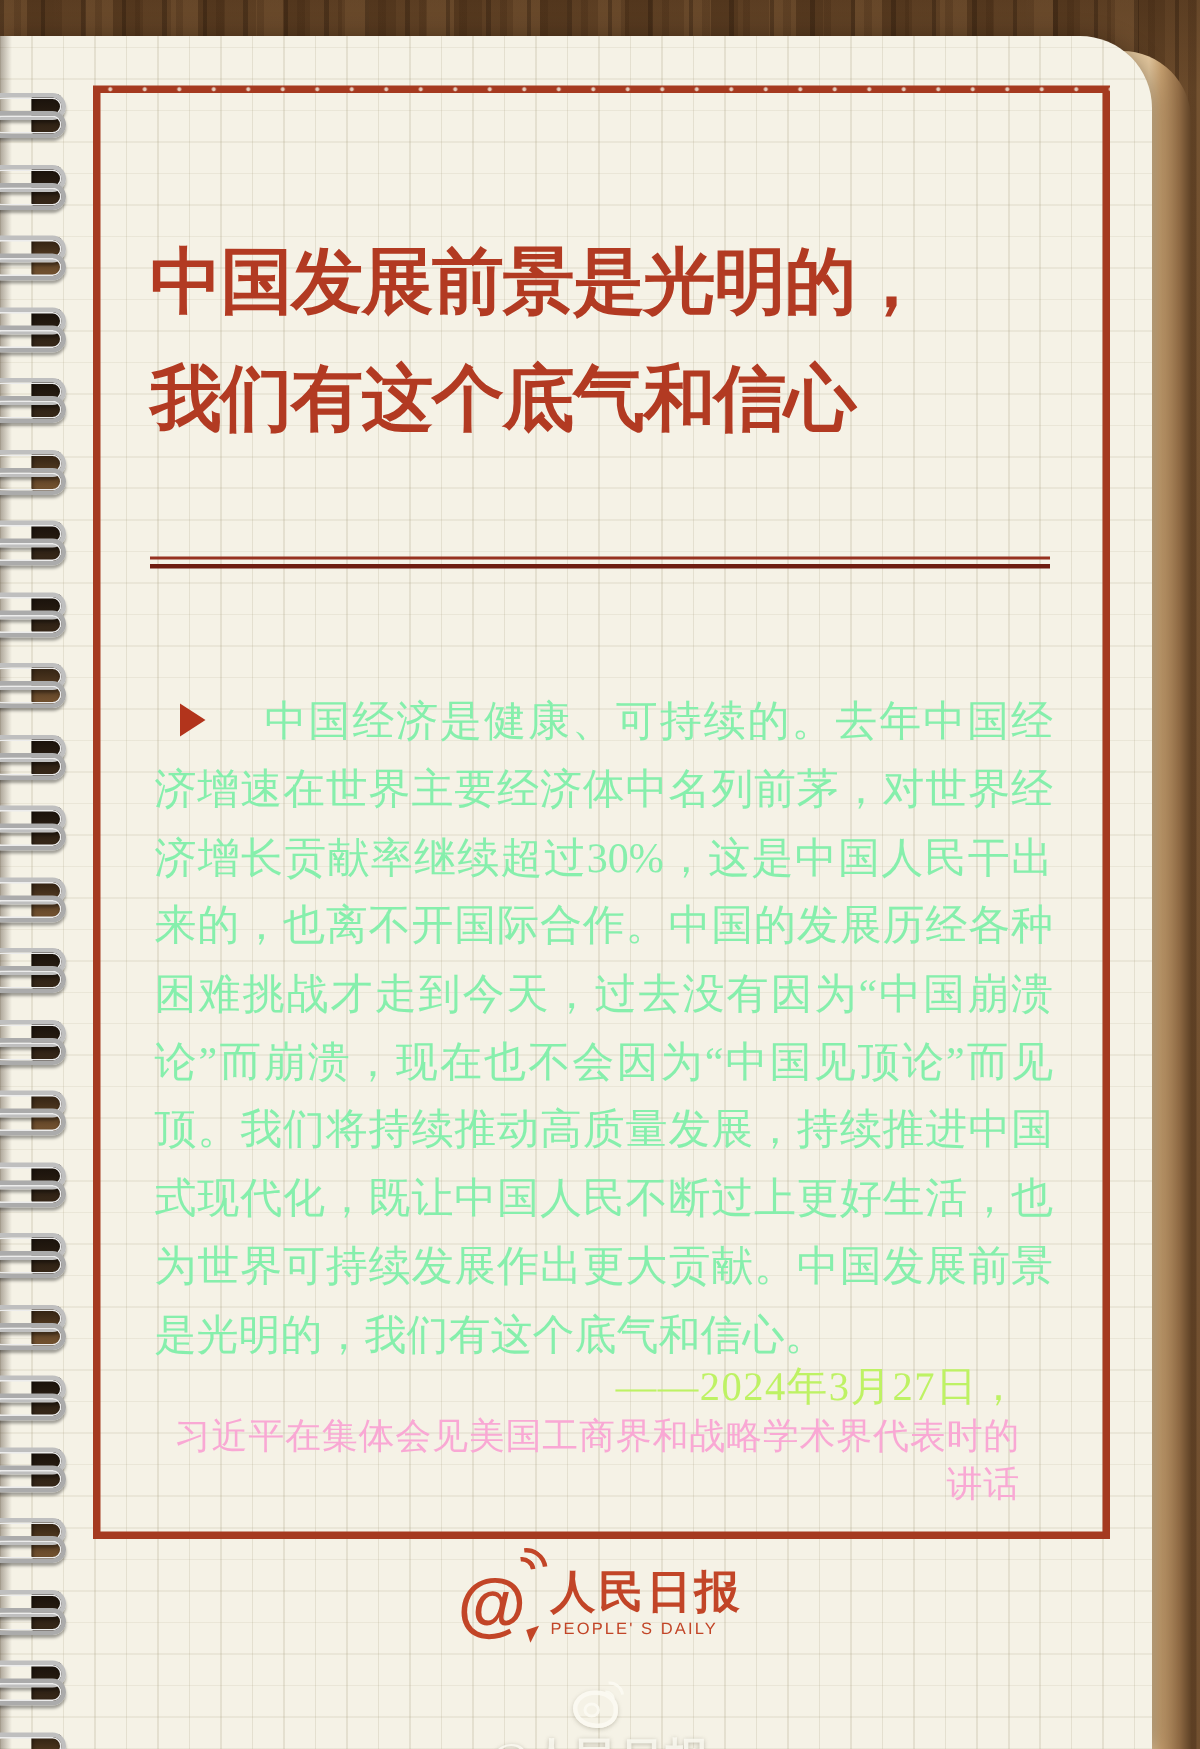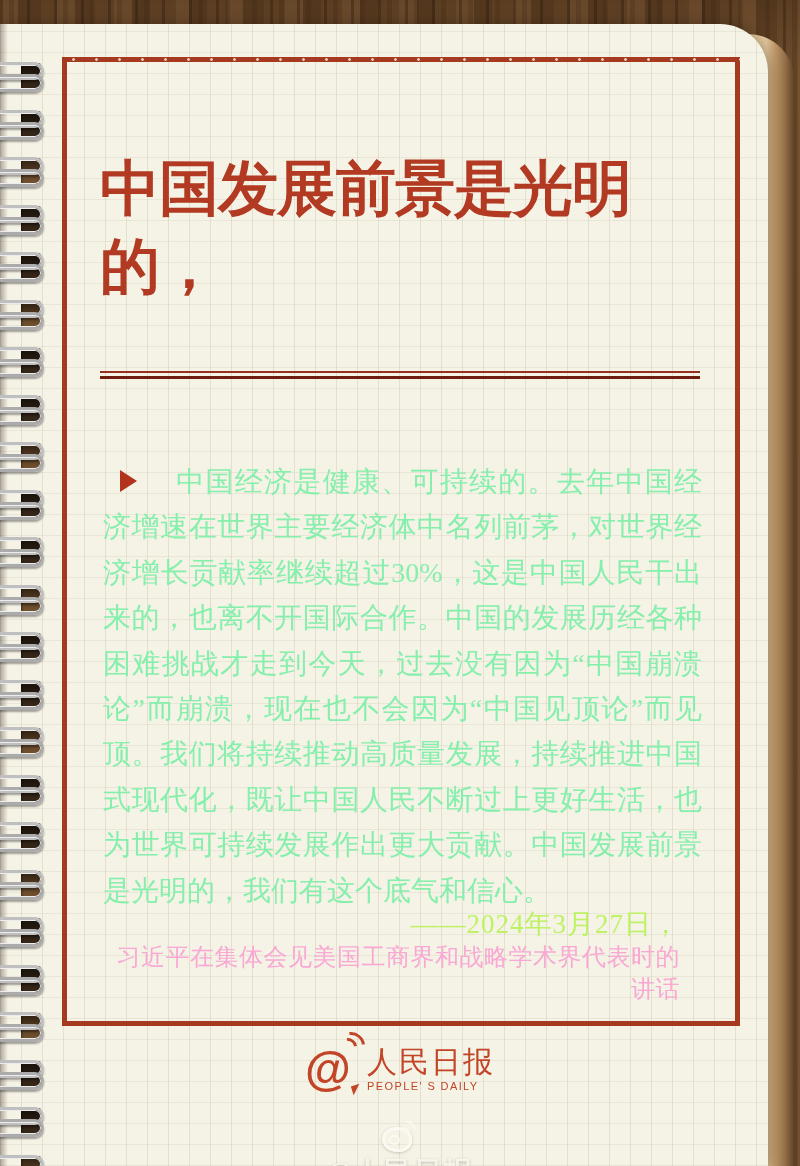--- a/index.html
+++ b/index.html
@@ -55,21 +55,21 @@
     border:5px solid #a53a20;
   }
   .frame::before{ 
     content:'';position:absolute;left:-5px;right:-5px;top:-5px;height:5px;
     background-image:radial-gradient(circle, rgba(245,242,230,.8) 1px, rgba(0,0,0,0) 1.7px);
     background-size:23px 5px;
   }
   
   .title{
     position:absolute;left:100px;top:150px;width:620px;
-    font-size:60px;line-height:78px;font-weight:800;letter-spacing:-1px;
+    font-size:48px;line-height:78px;font-weight:800;letter-spacing:-1px;
     color:#b23a22;
   }
   
   .divider{
     position:absolute;left:100px;top:371px;width:600px;height:3px;
     border-top:2px solid #95311f;border-bottom:3px solid #6f1d10;
   }
   
   .bodytext{
     position:absolute;left:103px;top:431px;width:599px;
@@ -98,21 +98,21 @@
   }
   .at-wrap{position:relative;width:54px;height:58px;}
   .at-glyph{font-size:47px;font-weight:bold;line-height:58px;color:#c24527;}
   .wave{position:absolute;border:3px solid transparent;border-top-color:#c24527;border-radius:50%;}
   .wave1{width:12px;height:12px;top:-2px;right:2px;transform:rotate(38deg);}
   .wave2{width:22px;height:22px;top:-8px;right:-6px;transform:rotate(38deg);}
   .horn{
     position:absolute;right:-2px;bottom:4px;width:0;height:0;
     border-top:9px solid #c24527;border-right:9px solid transparent;transform:rotate(-18deg);
   }
-  .logo-cn{font-size:30px;font-weight:400;letter-spacing:2px;line-height:32px;}
+  .logo-cn{font-size:30px;font-weight:700;letter-spacing:2px;line-height:32px;}
   .logo-en{font-size:11px;font-weight:normal;letter-spacing:1.4px;margin-top:2px;}
   
   .watermark{
     position:absolute;top:1121px;left:50%;transform:translateX(-50%);
     display:flex;align-items:center;
     color:rgba(252,250,242,.85);text-shadow:0 1px 3px rgba(120,115,95,.45);
     font-family:Liberation Serif, serif;
     flex-direction:column;
   }
   .wb-icon{position:relative;width:36px;height:32px;}
@@ -256,20 +256,21 @@
     <div class="ring woodhole" style="top: 1153.5px;">
       <div class="hole"></div>
       <div class="wire w1"></div>
     </div>
   </div>
 
 <div class="frame"></div>
 
 <div class="title">
   <div>中国发展前景是光明的，</div>
+  <div>我们有这个底气和信心</div>
 </div>
 
 <div class="divider"></div>
 
 <p class="bodytext"><span class="tri"></span><span>中国经济是健康、可持续的。去年中国经济增速在世界主要经济体中名列前茅，对世界经济增长贡献率继续超过30%，这是中国人民干出来的，也离不开国际合作。中国的发展历经各种困难挑战才走到今天，过去没有因为“中国崩溃论”而崩溃，现在也不会因为“中国见顶论”而见顶。我们将持续推动高质量发展，持续推进中国式现代化，既让中国人民不断过上更好生活，也为世界可持续发展作出更大贡献。中国发展前景是光明的，我们有这个底气和信心。</span></p>
 
 <div class="attr-date">——2024年3月27日，</div>
 <div class="attr-speaker">习近平在集体会见美国工商界和战略学术界代表时的讲话</div>
 
 <div class="pd-logo">

